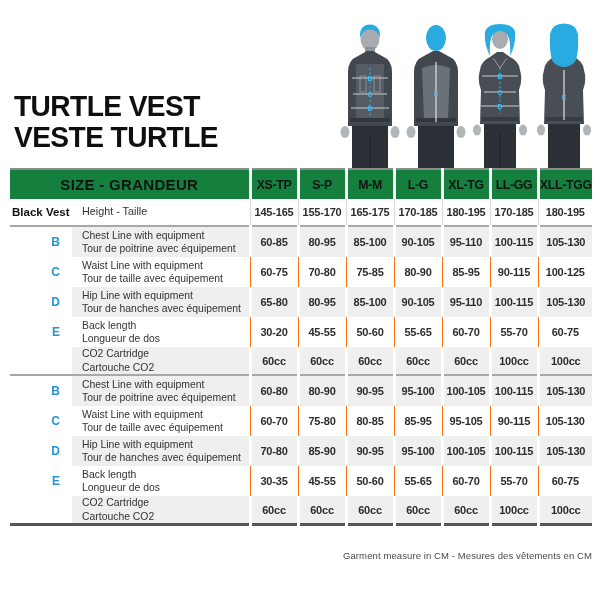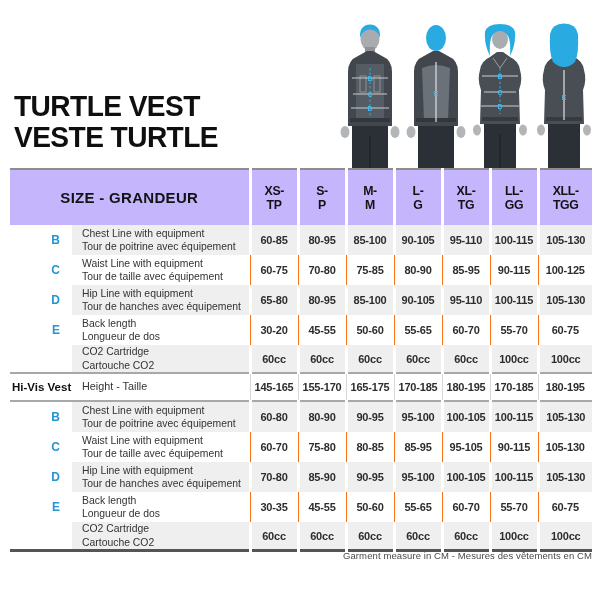--- a/index.html
+++ b/index.html
@@ -16,21 +16,21 @@
   .figures-svg{position:absolute;left:324px;top:18px;}
 
   .table-wrap{position:absolute;left:10px;top:168px;width:582px;}
   table{
     border-collapse:collapse;table-layout:fixed;width:582px;
     border-top:2px solid #8d8d8d;border-bottom:3px solid #555555;
   }
   col.c-sec{width:62px;} col.c-lbl{width:178px;}
   col.c-val{width:48px;} col.c-val-last{width:54px;}
   thead th{
-    background:#c4b5fd;height:29px;color:#131313;vertical-align:middle;padding:13px;
+    background:#15803d;height:29px;color:#131313;vertical-align:middle;padding:0;
   }
   th.size-th{font-size:15px;font-weight:bold;text-align:center;letter-spacing:0.3px;}
   th.col-th{font-size:12.3px;font-weight:bold;text-align:center;border-left:3px solid #ffffff;letter-spacing:-0.3px;}
   td{padding:0;vertical-align:middle;}
   tr.h-row td{height:26px;border-bottom:2px solid #a8a8a8;}
   tr.m-row td{height:30px;}
   tr.co2-row td{height:27px;}
   tbody.second{border-top:2px solid #a8a8a8;}
   td.sec{font-weight:bold;font-size:11.5px;color:#101010;padding-left:2px;text-align:left;white-space:nowrap;}
   td.letter{text-align:right;padding-right:12px;color:#2496d3;font-weight:bold;font-size:12px;}
@@ -140,109 +140,109 @@
           <th class="col-th">XS-TP</th>
           <th class="col-th">S-P</th>
           <th class="col-th">M-M</th>
           <th class="col-th">L-G</th>
           <th class="col-th">XL-TG</th>
           <th class="col-th">LL-GG</th>
           <th class="col-th">XLL-TGG</th>
         </tr>
       </thead>
   <tbody class="first">
-        <tr class="shade m-row">
-          <td class="letter">B</td>
-          <td class="lbl">
-            <div>Chest Line with equipment</div>
-            <div>Tour de poitrine avec équipement</div>
-          </td>
-          <td class="val">60-85</td>
-          <td class="val">80-95</td>
-          <td class="val">85-100</td>
-          <td class="val">90-105</td>
-          <td class="val">95-110</td>
-          <td class="val">100-115</td>
-          <td class="val">105-130</td>
-        </tr>
-        <tr class="plain m-row">
-          <td class="letter">C</td>
-          <td class="lbl">
-            <div>Waist Line with equipment</div>
-            <div>Tour de taille avec équipement</div>
-          </td>
-          <td class="val">60-75</td>
-          <td class="val">70-80</td>
-          <td class="val">75-85</td>
-          <td class="val">80-90</td>
-          <td class="val">85-95</td>
-          <td class="val">90-115</td>
-          <td class="val">100-125</td>
-        </tr>
-        <tr class="shade m-row">
-          <td class="letter">D</td>
-          <td class="lbl">
-            <div>Hip Line with equipment</div>
-            <div>Tour de hanches avec équipement</div>
-          </td>
-          <td class="val">65-80</td>
-          <td class="val">80-95</td>
-          <td class="val">85-100</td>
-          <td class="val">90-105</td>
-          <td class="val">95-110</td>
-          <td class="val">100-115</td>
-          <td class="val">105-130</td>
-        </tr>
-        <tr class="plain m-row">
-          <td class="letter">E</td>
-          <td class="lbl">
-            <div>Back length</div>
-            <div>Longueur de dos</div>
-          </td>
-          <td class="val">30-20</td>
-          <td class="val">45-55</td>
-          <td class="val">50-60</td>
-          <td class="val">55-65</td>
-          <td class="val">60-70</td>
-          <td class="val">55-70</td>
-          <td class="val">60-75</td>
-        </tr>
-        <tr class="shade co2-row">
-          <td class="letter"></td>
-          <td class="lbl">
-            <div>CO2 Cartridge</div>
-            <div>Cartouche CO2</div>
-          </td>
-          <td class="val">60cc</td>
-          <td class="val">60cc</td>
-          <td class="val">60cc</td>
-          <td class="val">60cc</td>
-          <td class="val">60cc</td>
-          <td class="val">100cc</td>
-          <td class="val">100cc</td>
-        </tr>
-      </tbody>
-      <tbody class="second">
         <tr class="h-row">
-          <td class="sec">Hi-Vis Vest</td>
+          <td class="sec">Black Vest</td>
           <td class="lbl">Height - Taille</td>
           <td class="val">145-165</td>
           <td class="val">155-170</td>
           <td class="val">165-175</td>
           <td class="val">170-185</td>
           <td class="val">180-195</td>
           <td class="val">170-185</td>
           <td class="val">180-195</td>
         </tr>
         <tr class="shade m-row">
           <td class="letter">B</td>
           <td class="lbl">
             <div>Chest Line with equipment</div>
             <div>Tour de poitrine avec équipement</div>
           </td>
+          <td class="val">60-85</td>
+          <td class="val">80-95</td>
+          <td class="val">85-100</td>
+          <td class="val">90-105</td>
+          <td class="val">95-110</td>
+          <td class="val">100-115</td>
+          <td class="val">105-130</td>
+        </tr>
+        <tr class="plain m-row">
+          <td class="letter">C</td>
+          <td class="lbl">
+            <div>Waist Line with equipment</div>
+            <div>Tour de taille avec équipement</div>
+          </td>
+          <td class="val">60-75</td>
+          <td class="val">70-80</td>
+          <td class="val">75-85</td>
+          <td class="val">80-90</td>
+          <td class="val">85-95</td>
+          <td class="val">90-115</td>
+          <td class="val">100-125</td>
+        </tr>
+        <tr class="shade m-row">
+          <td class="letter">D</td>
+          <td class="lbl">
+            <div>Hip Line with equipment</div>
+            <div>Tour de hanches avec équipement</div>
+          </td>
+          <td class="val">65-80</td>
+          <td class="val">80-95</td>
+          <td class="val">85-100</td>
+          <td class="val">90-105</td>
+          <td class="val">95-110</td>
+          <td class="val">100-115</td>
+          <td class="val">105-130</td>
+        </tr>
+        <tr class="plain m-row">
+          <td class="letter">E</td>
+          <td class="lbl">
+            <div>Back length</div>
+            <div>Longueur de dos</div>
+          </td>
+          <td class="val">30-20</td>
+          <td class="val">45-55</td>
+          <td class="val">50-60</td>
+          <td class="val">55-65</td>
+          <td class="val">60-70</td>
+          <td class="val">55-70</td>
+          <td class="val">60-75</td>
+        </tr>
+        <tr class="shade co2-row">
+          <td class="letter"></td>
+          <td class="lbl">
+            <div>CO2 Cartridge</div>
+            <div>Cartouche CO2</div>
+          </td>
+          <td class="val">60cc</td>
+          <td class="val">60cc</td>
+          <td class="val">60cc</td>
+          <td class="val">60cc</td>
+          <td class="val">60cc</td>
+          <td class="val">100cc</td>
+          <td class="val">100cc</td>
+        </tr>
+      </tbody>
+      <tbody class="second">
+        <tr class="shade m-row">
+          <td class="letter">B</td>
+          <td class="lbl">
+            <div>Chest Line with equipment</div>
+            <div>Tour de poitrine avec équipement</div>
+          </td>
           <td class="val">60-80</td>
           <td class="val">80-90</td>
           <td class="val">90-95</td>
           <td class="val">95-100</td>
           <td class="val">100-105</td>
           <td class="val">100-115</td>
           <td class="val">105-130</td>
         </tr>
         <tr class="plain m-row">
           <td class="letter">C</td>

